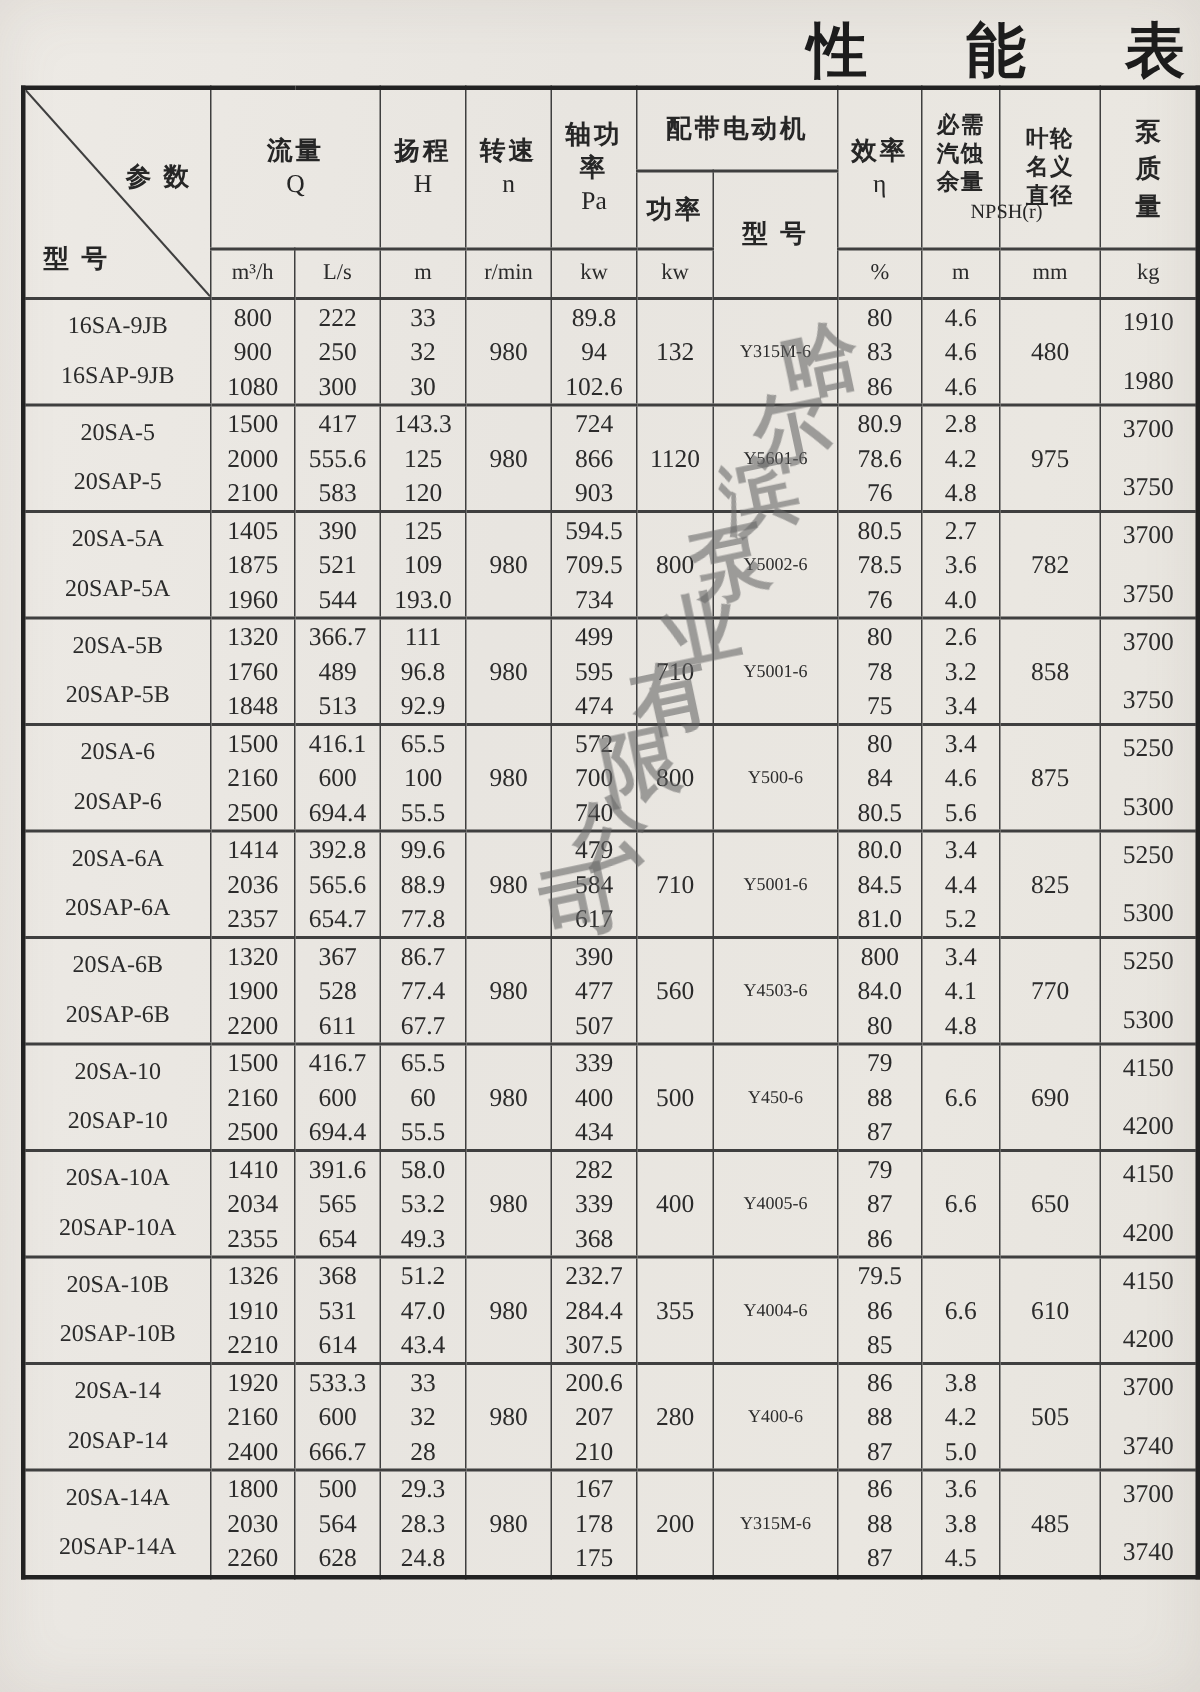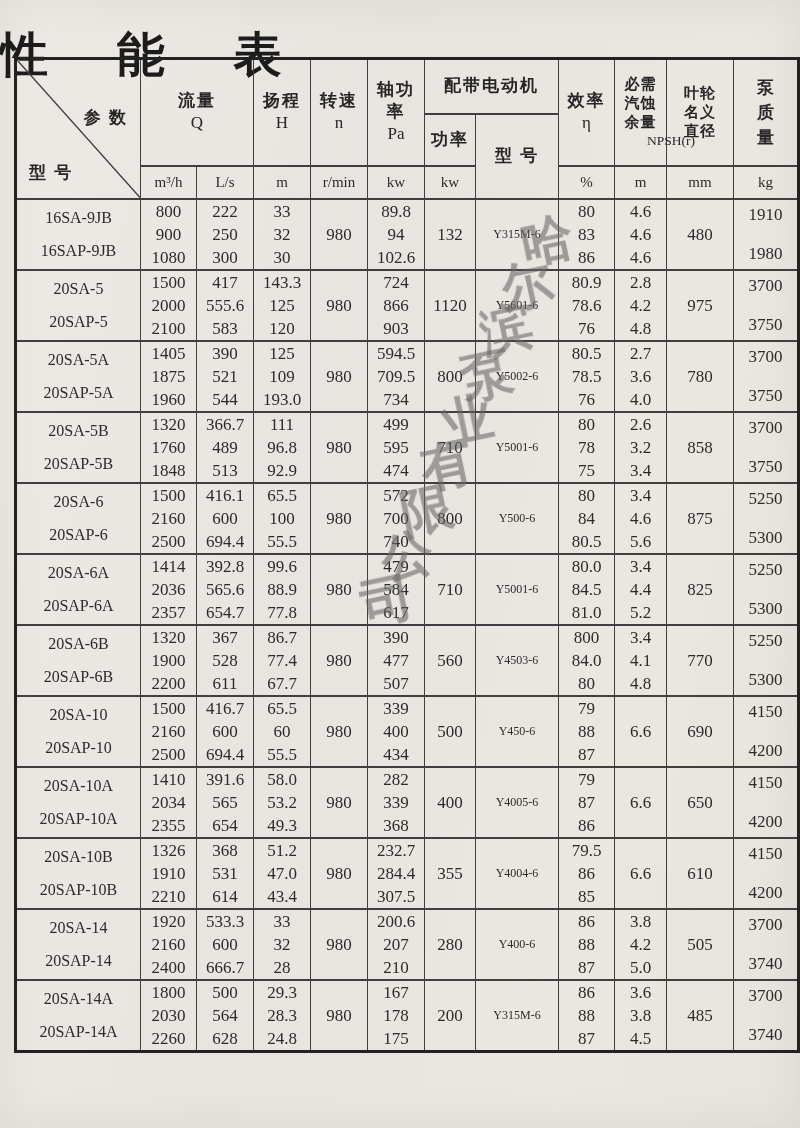--- a/index.html
+++ b/index.html
@@ -7,24 +7,24 @@
     width:800px;height:1128px;overflow:hidden;
     font-family:"Liberation Serif","DejaVu Serif",serif;
     background:#e9e6e1;
   }
   .page{
     position:relative;width:800px;height:1128px;
     background:linear-gradient(100deg,#edeae5 0%,#e8e5e0 40%,#eae7e1 75%,#e7e4de 100%);
     box-shadow:inset 0 0 40px rgba(120,110,95,0.12);
   }
   .title{
-    position:absolute;top:23px;left:0;right:0;
-    text-align:left;
+    position:absolute;top:6px;left:0;right:0;
+    text-align:right;
     font-family:"DejaVu Sans","Liberation Sans",sans-serif;
-    font-weight:bold;font-size:48px;color:#1c1c1c;
+    font-weight:bold;font-size:40px;color:#1c1c1c;
     letter-spacing:10px;word-spacing:32px;
   }
   table.perf{
     position:absolute;left:14px;top:57px;
     width:783px;table-layout:fixed;
     border-collapse:collapse;
     border:3px solid #222;
   }
   table.perf th,table.perf td{
     border-left:1.5px solid #3f3f3f;
@@ -368,21 +368,21 @@
           </td>
           <td>
             <div class="cellv">
               <div class="ln">2.7</div>
               <div class="ln">3.6</div>
               <div class="ln">4.0</div>
             </div>
           </td>
           <td>
             <div class="cellv">
-              <div class="ln">780</div>
+              <div class="ln">782</div>
             </div>
           </td>
           <td class="mass">
             <div class="cellv">
               <div class="ln">3700</div>
               <div class="ln">3750</div>
             </div>
           </td>
         </tr>
         <tr>

